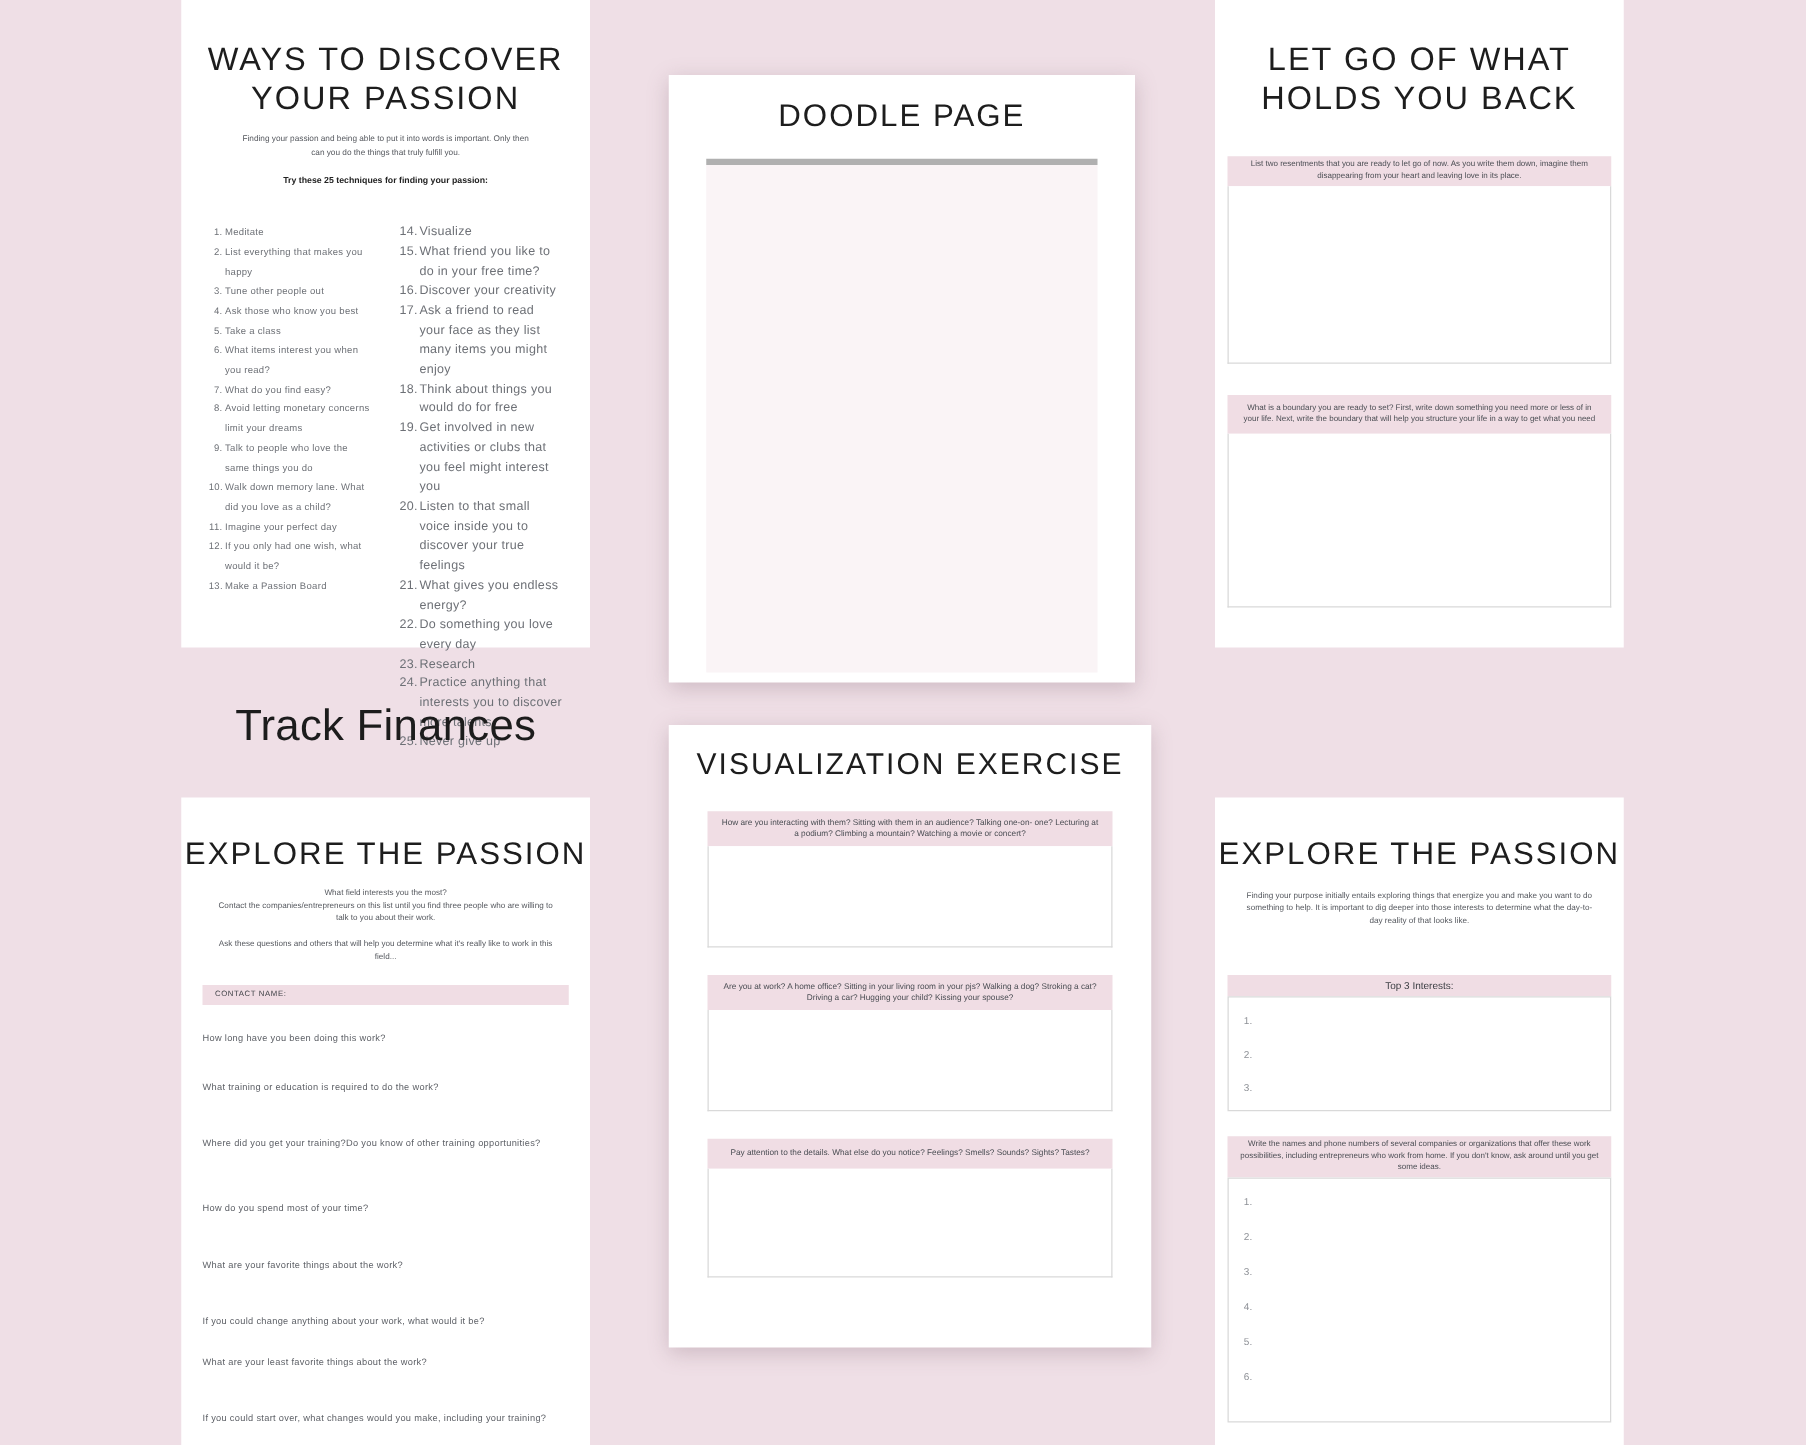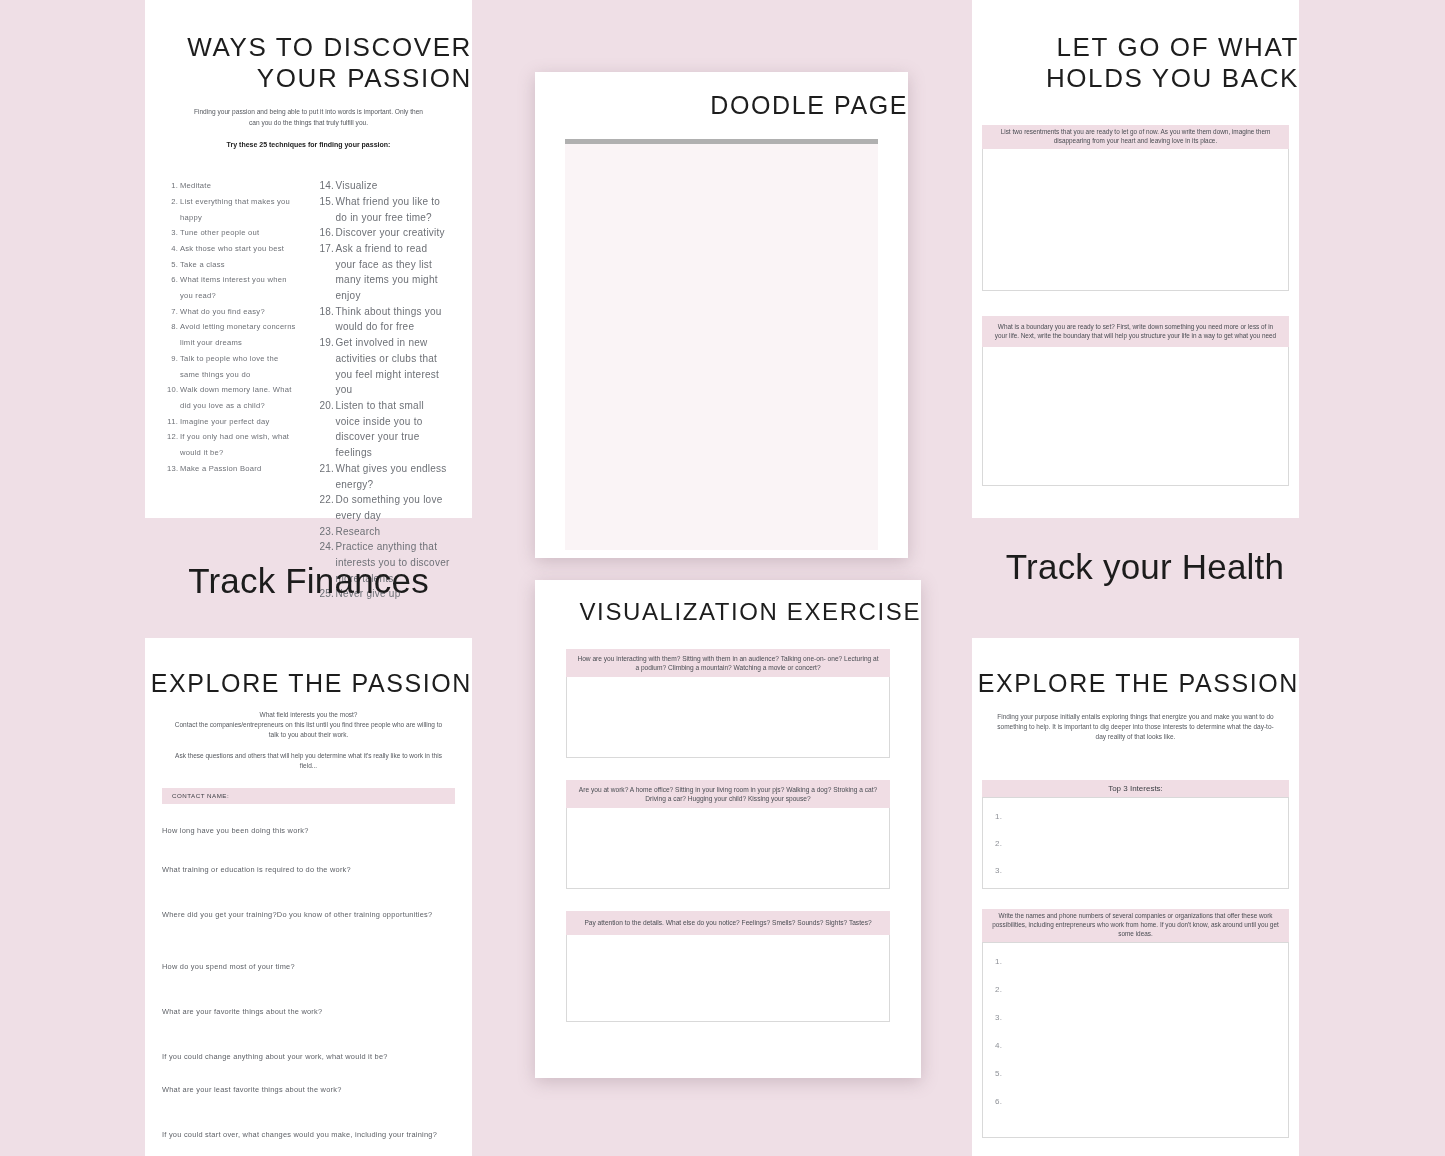--- a/index.html
+++ b/index.html
@@ -24,21 +24,21 @@
     position: absolute;
     text-align: center;
     color: #1c1c1c;
     font-weight: 300;
     letter-spacing: 0.2px;
     font-family: "Liberation Sans", sans-serif;
   }
 
   
   .card-title {
-    text-align: right;
+    text-align: center;
     font-weight: 300;
     color: #1d1d1d;
     letter-spacing: 1.6px;
   }
   .card-intro {
     text-align: center;
     color: #55585e;
     line-height: 1.45;
   }
   .card-intro.bold { font-weight: 700; color: #222; }
@@ -115,21 +115,21 @@
         <div class="tech-item">
           <span class="tech-num">2.</span>
           <span class="tech-txt">List everything that makes you happy</span>
         </div>
         <div class="tech-item">
           <span class="tech-num">3.</span>
           <span class="tech-txt">Tune other people out</span>
         </div>
         <div class="tech-item">
           <span class="tech-num">4.</span>
-          <span class="tech-txt">Ask those who start you best</span>
+          <span class="tech-txt">Ask those who know you best</span>
         </div>
         <div class="tech-item">
           <span class="tech-num">5.</span>
           <span class="tech-txt">Take a class</span>
         </div>
         <div class="tech-item">
           <span class="tech-num">6.</span>
           <span class="tech-txt">What items interest you when you read?</span>
         </div>
         <div class="tech-item">
@@ -226,21 +226,20 @@
     </div>
 
     <div style="margin:25px 10px 0 10px;">
       <div class="prompt-head" style="font-size:6.4px; height:31px; display:flex; align-items:center; justify-content:center;">What is a boundary you are ready to set? First, write down something you need more or less of in your life. Next, write the boundary that will help you structure your life in a way to get what you need</div>
       <div class="write-area" style="height:139px;"></div>
     </div>
   </div>
 
   <div class="bg-heading" style="left:145px; top:560px; width:327px; font-size:35px; line-height:42px;">Track Finances</div>
 
-  <div class="bg-heading" style="left:962px; top:546px; width:366px; font-size:35px; line-height:42px;">Track your Health</div>
 
   <div class="card" style="left:145px; top:638px; width:327px; height:518px;">
     <div class="card-title" style="margin-top:30px; font-size:25px; line-height:30px;">EXPLORE THE PASSION</div>
 
     <div class="card-intro" style="margin:12px 26px 0 26px; font-size:6.5px; line-height:10px;">What field interests you the most?</div>
     <div class="card-intro" style="margin:0 26px 0 26px; font-size:6.5px; line-height:10px;">Contact the companies/entrepreneurs on this list until you find three people who are willing to talk to you about their work.</div>
     <div class="card-intro" style="margin:11px 26px 0 26px; font-size:6.5px; line-height:10px;">Ask these questions and others that will help you determine what it's really like to work in this field...</div>
 
     <div class="prompt-head left" style="margin:17px 17px 0 17px; font-size:6.2px; letter-spacing:.5px; height:16px; display:flex; align-items:center; color:#3c3f44;">CONTACT NAME:</div>
 
@@ -276,21 +275,21 @@
         <div class="nl" style="height:28px;">1.</div>
         <div class="nl" style="height:28px;">2.</div>
         <div class="nl" style="height:28px;">3.</div>
         <div class="nl" style="height:28px;">4.</div>
         <div class="nl" style="height:28px;">5.</div>
         <div class="nl" style="height:28px;">6.</div>
       </div>
     </div>
   </div>
 
-  <div class="card shadowed" style="left:535px; top:72px; width:373px; height:486px;">
+  <div class="card shadowed" style="left:535px; top:60px; width:373px; height:486px;">
     <div class="card-title" style="margin-top:18px; font-size:25px; line-height:30px;">DOODLE PAGE</div>
     <div class="doodle-bar" style="margin:19px 30px 0 30px;"></div>
     <div class="doodle-area" style="margin:0 30px 0 30px; height:406px;"></div>
   </div>
 
   <div class="card shadowed" style="left:535px; top:580px; width:386px; height:498px;">
     <div class="card-title" style="margin-top:17px; font-size:24px; line-height:29px;">VISUALIZATION EXERCISE</div>
 
     <div style="margin:23px 31px 0 31px;">
       <div class="prompt-head" style="font-size:6.6px; height:28px; display:flex; align-items:center; justify-content:center;">How are you interacting with them? Sitting with them in an audience? Talking one-on- one? Lecturing at a podium? Climbing a mountain? Watching a movie or concert?</div>

